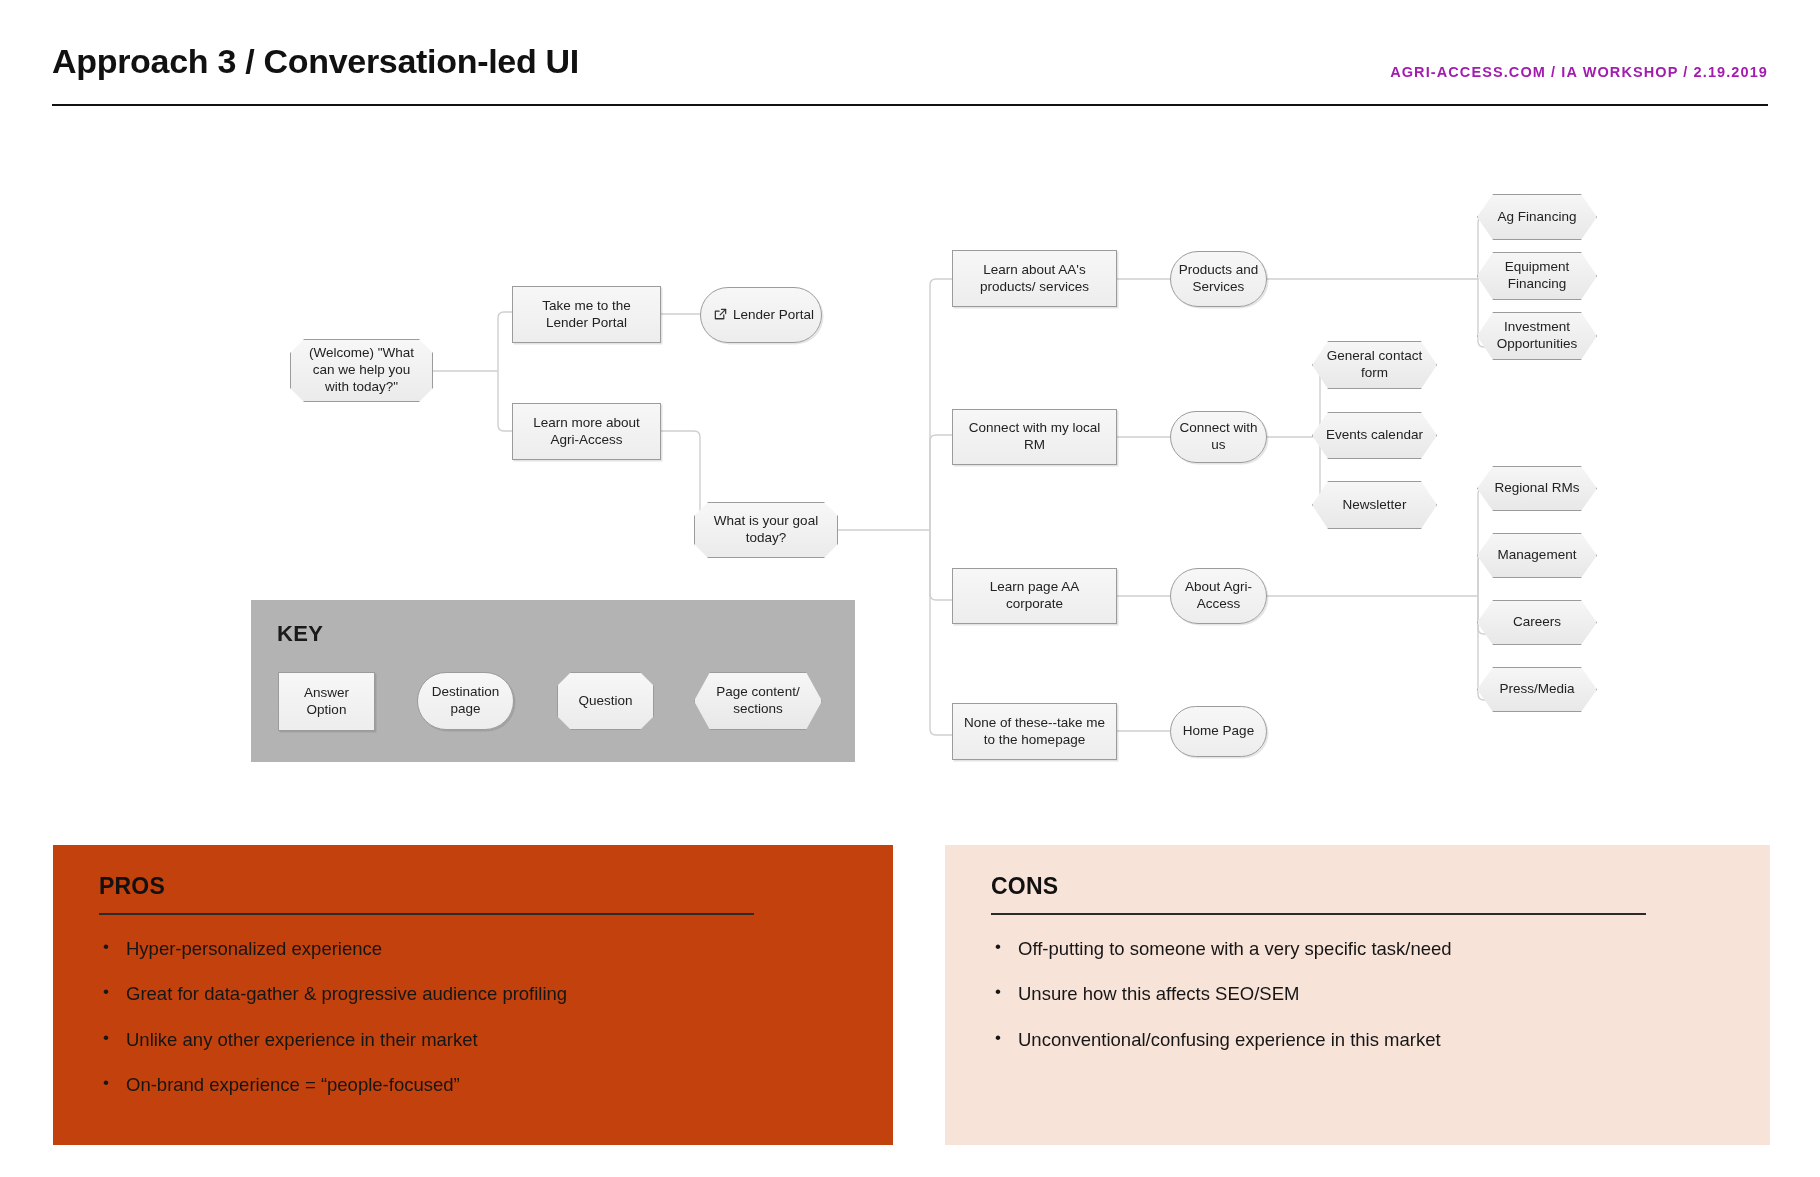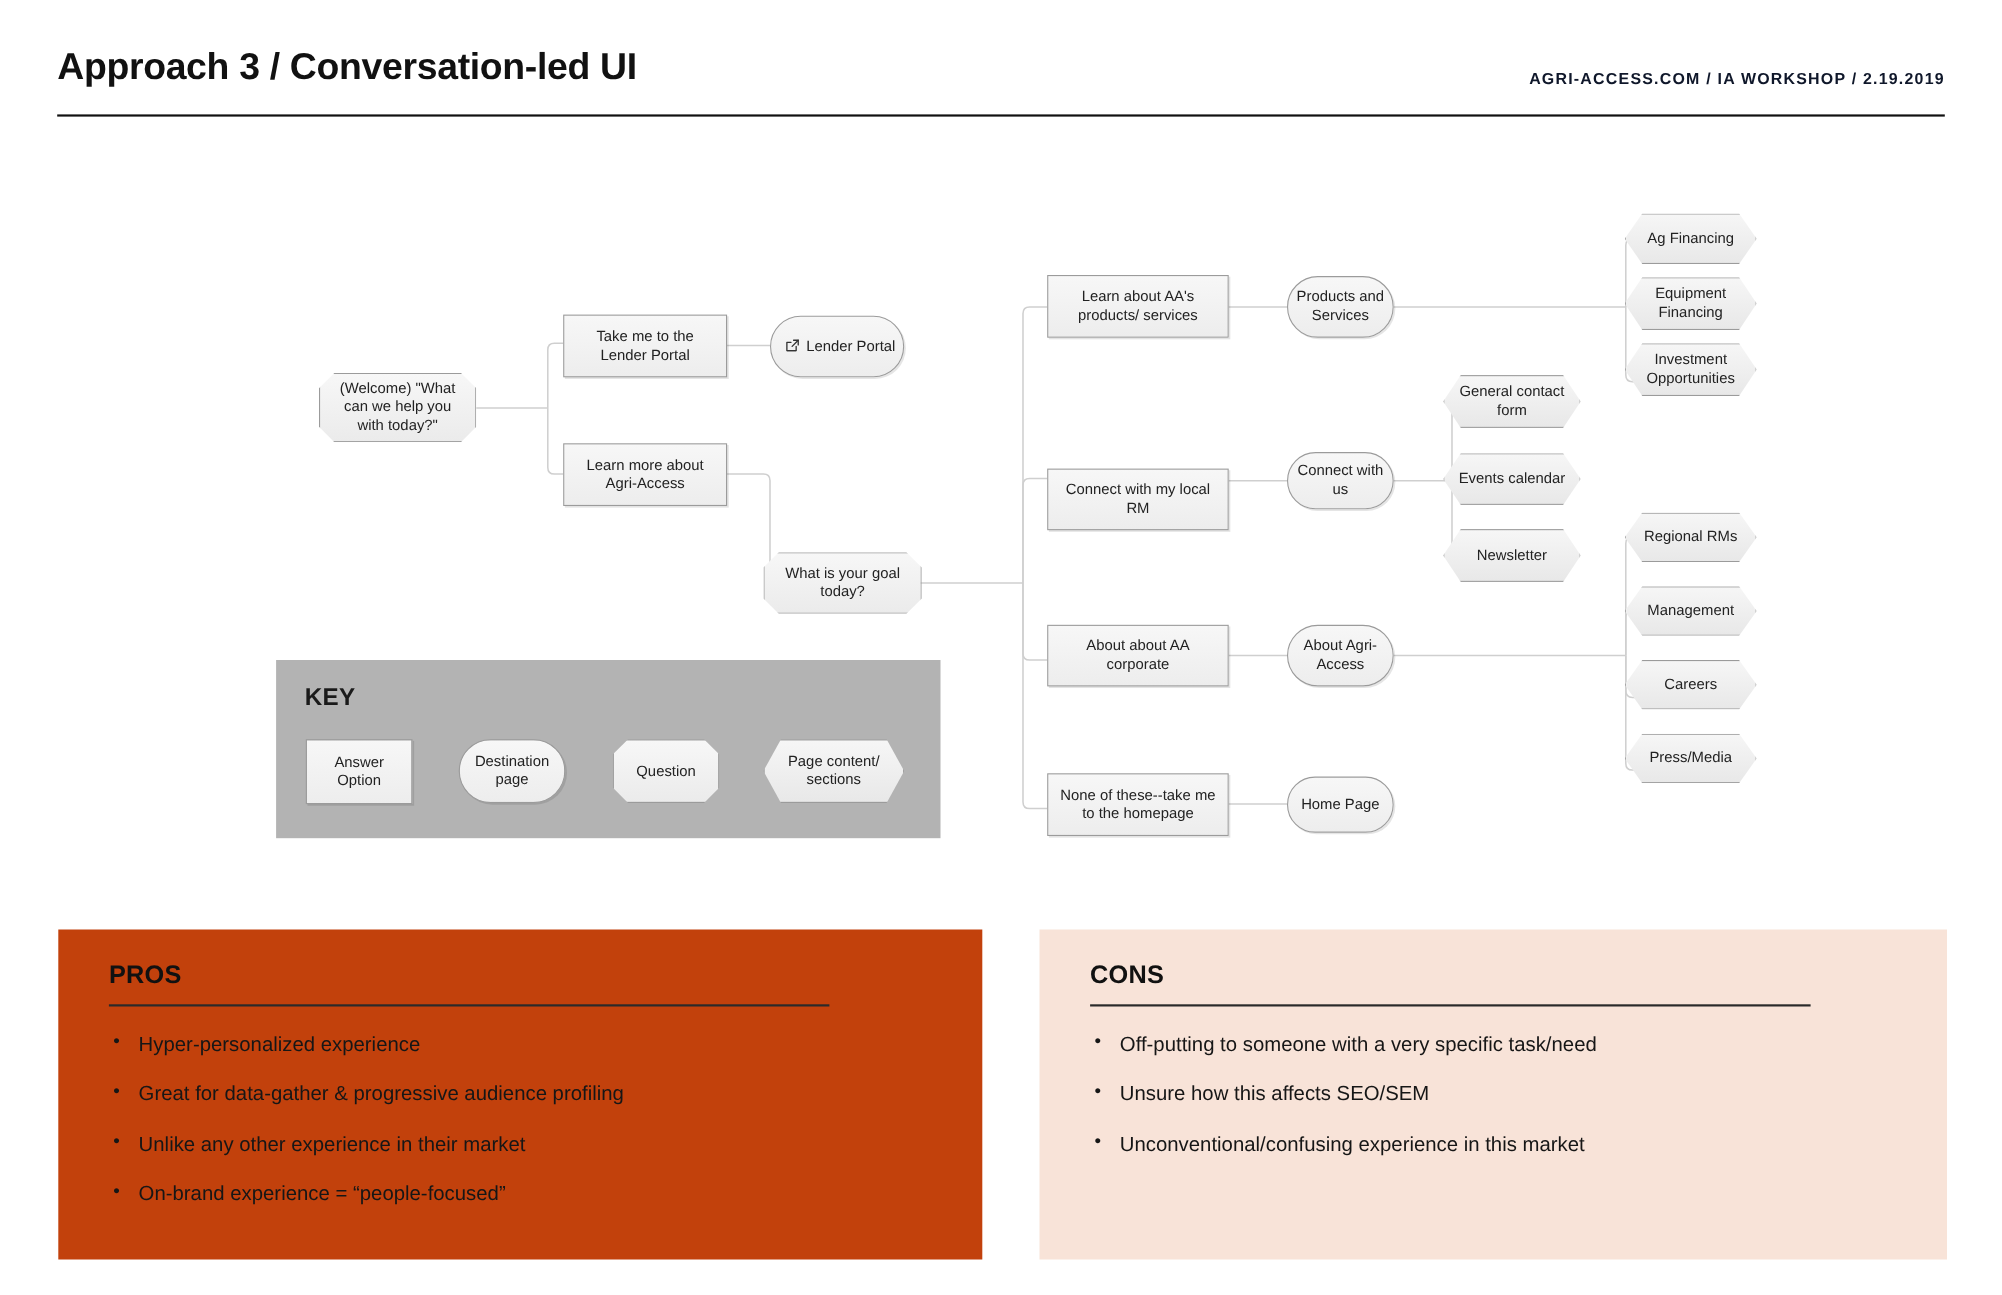--- a/index.html
+++ b/index.html
@@ -13,21 +13,21 @@
 
   
   .header { position: absolute; left: 52px; top: 42px; width: 1716px; height: 62px; }
   .header-title {
     position: absolute; left: 0; top: 0;
     font-size: 34px; font-weight: bold; color: #111;
     letter-spacing: -0.3px; white-space: nowrap;
   }
   .header-meta {
     position: absolute; right: 0; top: 22px;
-    font-size: 14.5px; font-weight: bold; color: #0f172a;
+    font-size: 14.5px; font-weight: bold; color: #a21caf;
     letter-spacing: 1.1px; white-space: nowrap;
   }
   .header-rule {
     position: absolute; left: 0; top: 62px; width: 1716px; height: 2px;
     background: #111;
   }
 
   
   .diagram { position: absolute; left: 0; top: 0; width: 1820px; height: 820px; }
   .diagram svg.wires { position:absolute; left:0; top:0; width:1820px; height:820px; }
@@ -191,26 +191,26 @@
     <div class="node n-oct" style="left:694px; top:502px; width:144px; height:56px;">
       <div class="oct-inner">
           <span>What is your goal today?</span>
         </div>
     </div>
 
     <div class="node n-rect" style="left:952px; top:250px; width:165px; height:57px;">
       <span>Learn about AA's products/ services</span>
     </div>
 
-    <div class="node n-rect" style="left:952px; top:426px; width:165px; height:56px;">
+    <div class="node n-rect" style="left:952px; top:409px; width:165px; height:56px;">
       <span>Connect with my local RM</span>
     </div>
 
     <div class="node n-rect" style="left:952px; top:568px; width:165px; height:56px;">
-      <span>About about AA corporate</span>
+      <span>Learn page AA corporate</span>
     </div>
 
     <div class="node n-rect" style="left:952px; top:703px; width:165px; height:57px;">
       <span>None of these--take me to the homepage</span>
     </div>
 
     <div class="node n-round" style="left:1170px; top:251px; width:97px; height:56px;">
       <span>Products and Services</span>
     </div>
 

